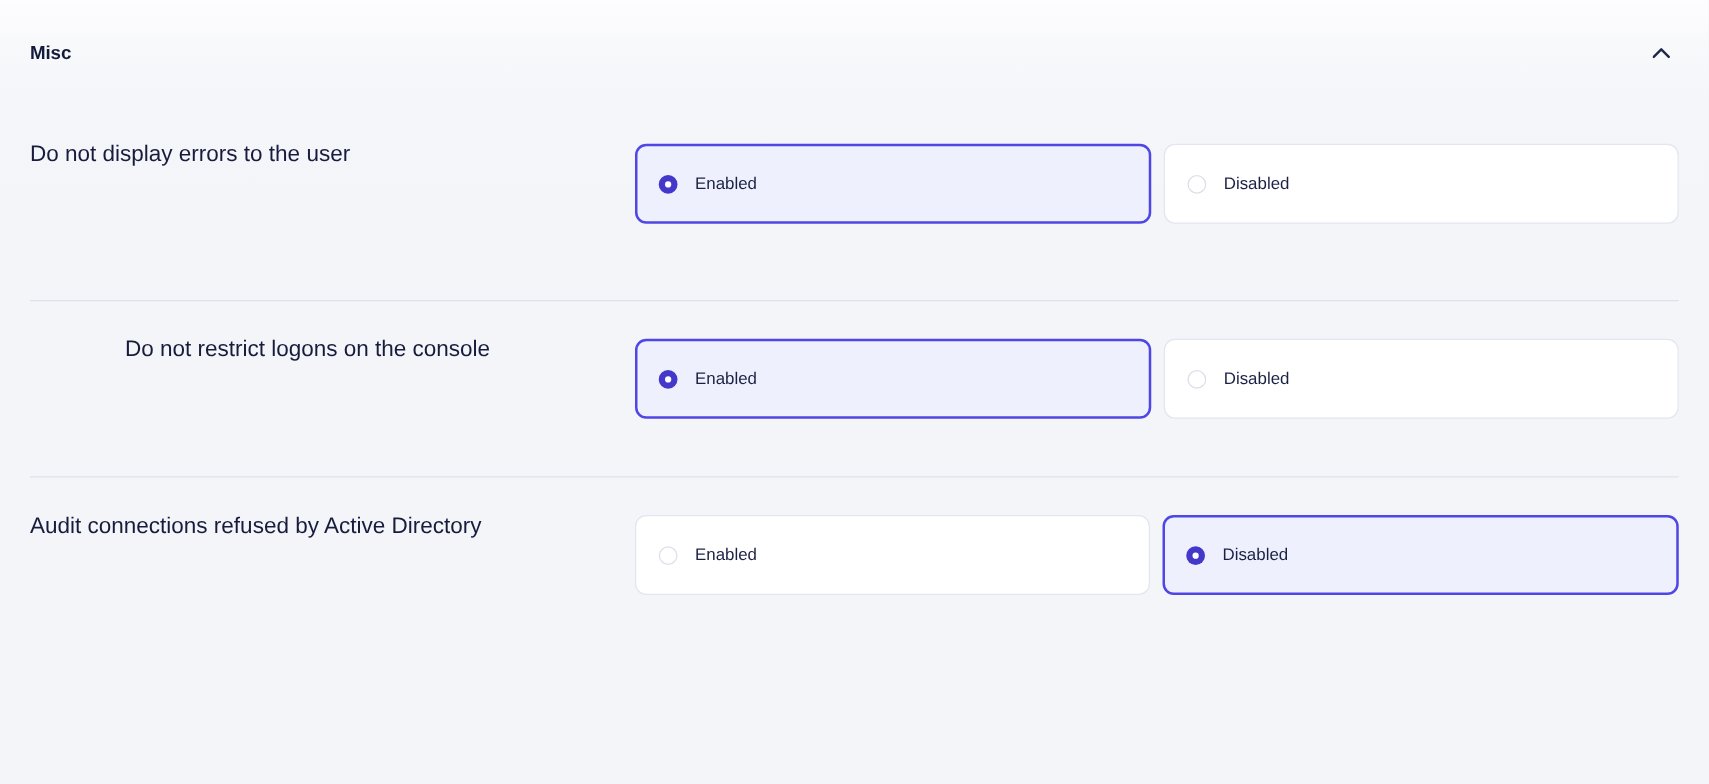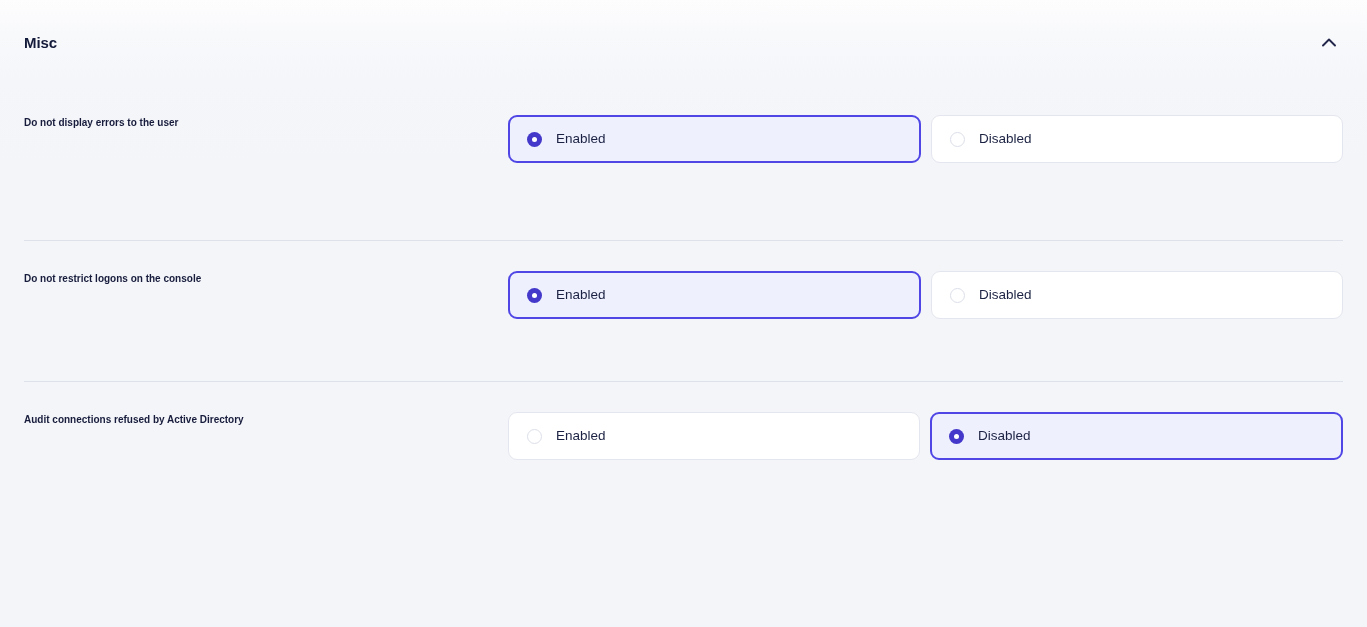--- a/index.html
+++ b/index.html
@@ -71,38 +71,38 @@
     padding-right: 40px;
   }
   .setting-row .options-col {
     flex: 1 1 auto;
     display: flex;
     gap: 10px;
     padding-top: 1px;
   }
 
   .setting-label {
-    font-size: 10px;
-    font-weight: bold;
+    font-size: 18px;
+    font-weight: normal;
     color: #171c3c;
     line-height: 18px;
     margin: 0 0 5px 0;
   }
   .setting-desc {
     font-size: 13.5px;
     color: #7b8199;
     line-height: 20px;
     margin: 0;
     max-width: 420px;
   }
 
   
   .option-card {
     flex: 1 1 0;
-    height: 48px;
+    height: 64px;
     border-radius: 9px;
     background: #ffffff;
     border: 1px solid #e4e6ef;
     display: flex;
     align-items: center;
     padding: 0 0 0 18px;
     cursor: pointer;
     transition: none;
   }
   .option-card.selected {
@@ -147,21 +147,21 @@
   
   .divider {
     height: 1px;
     background: #dfe1ea;
     margin: 0;
     border: 0;
   }
 
   
   .row-1 { padding-top: 30px; padding-bottom: 0; height: 156px; }
-  .row-2 { padding-top: 29px; height: 140px; }
+  .row-2 { padding-top: 29px; height: 140px; text-align: center; }
   .row-3 { padding-top: 29px; height: 140px; }
 </style>
 </head>
 <body>
 
 <div class="panel">
 
   <div class="panel-header">
     <div class="panel-title">Misc</div>
     <button class="collapse-btn" aria-label="Collapse section">

